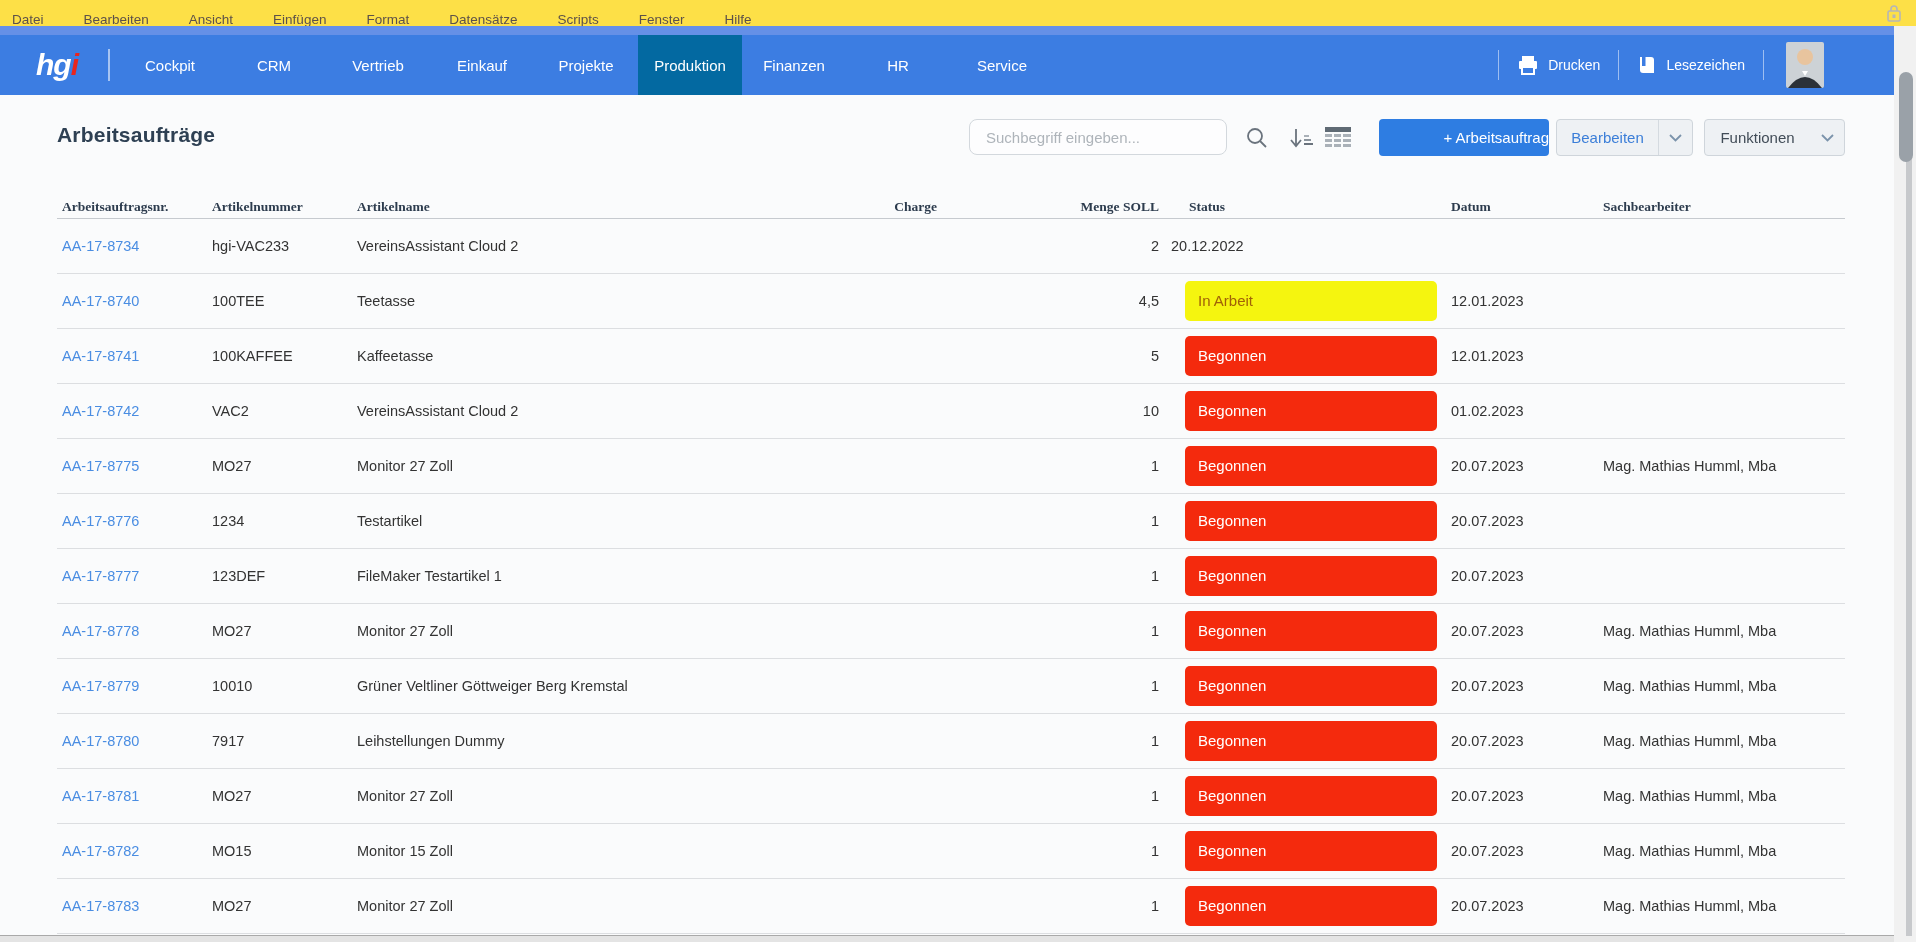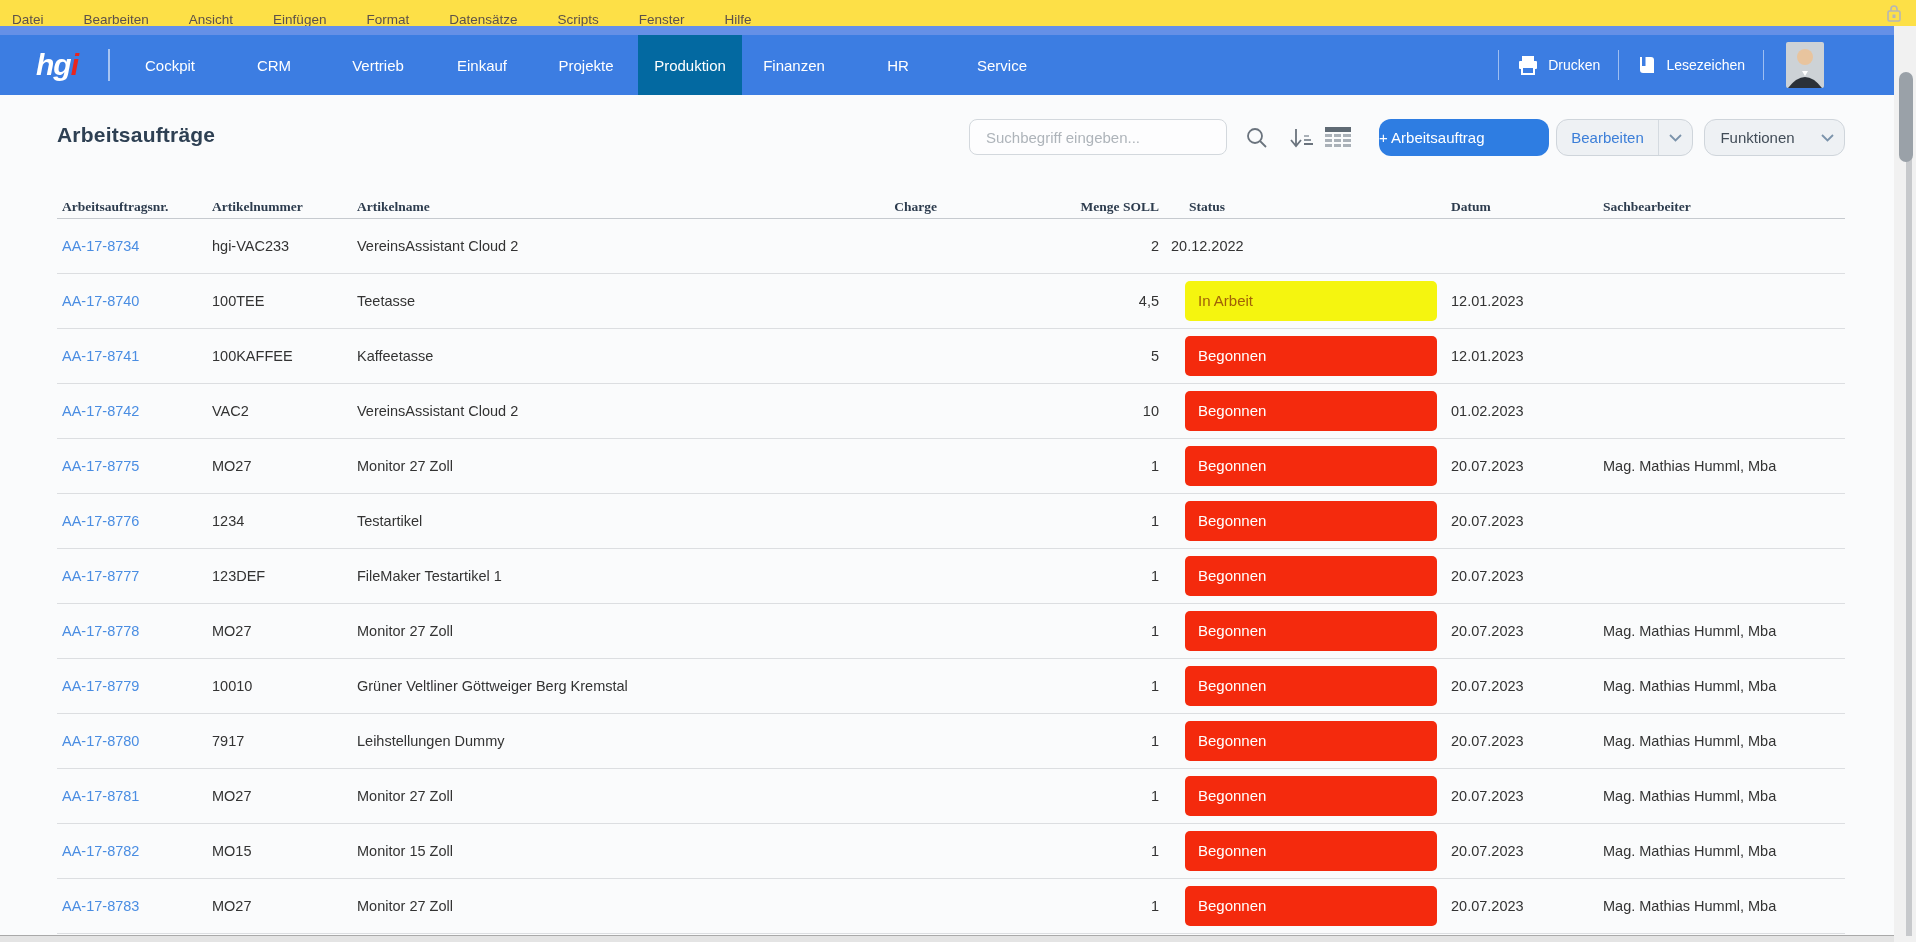--- a/index.html
+++ b/index.html
@@ -30,22 +30,22 @@
   .avatar { width:38px; height:46px; margin-left:22px; border-radius:2px; overflow:hidden; }
 
   
   .page-title { position:absolute; left:57px; top:123px; font-size:21px; font-weight:700;
     color:#2e4053; letter-spacing:.2px; }
   .searchbox { position:absolute; left:969px; top:119px; width:258px; height:36px;
     border:1px solid #d3d8dd; border-radius:8px; background:#fdfdfe; padding:0 16px;
     font-size:15px; color:#be185d; outline:none; font-family:inherit; }
   .searchbox::placeholder { color:#aeb4ba; }
   .tool-icon { position:absolute; top:126px; cursor:pointer; }
-  .btn { position:absolute; top:119px; height:37px; border-radius:12px; font-size:15px;
-    display:flex; align-items:center; justify-content:flex-start; cursor:pointer; }
+  .btn { position:absolute; top:119px; height:37px; border-radius:4px; font-size:15px;
+    display:flex; align-items:center; justify-content:flex-end; cursor:pointer; }
   .btn-primary { left:1379px; width:170px; background:#2e7de2; color:#fff; }
   .btn-gray { background:#eef1f4; border:1px solid #cfd5db; }
   .btn-edit { left:1556px; width:137px; color:#3b7ed8; }
   .btn-func { left:1704px; width:141px; color:#414c57; }
   .btn-gray .lbl { flex:1; text-align:center; }
   .btn-gray .chev { width:34px; height:100%; display:flex; align-items:center; justify-content:center; }
   .btn-edit .chev { border-left:1px solid #d4dae0; }
 
   
   .table-wrap { position:absolute; left:57px; top:195px; width:1788px; }

